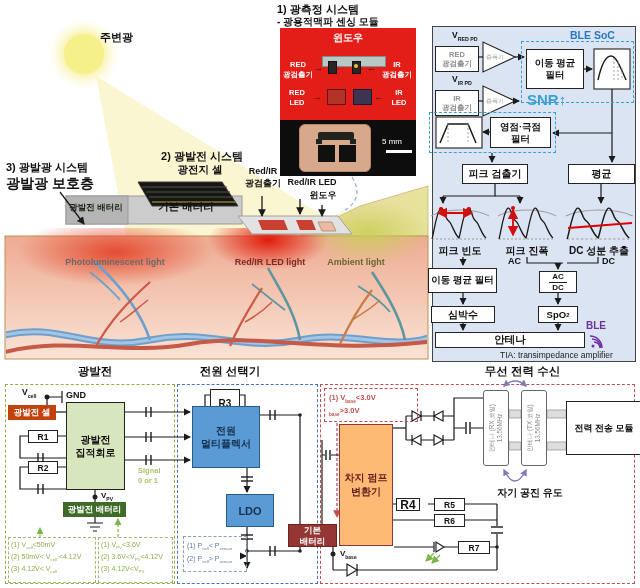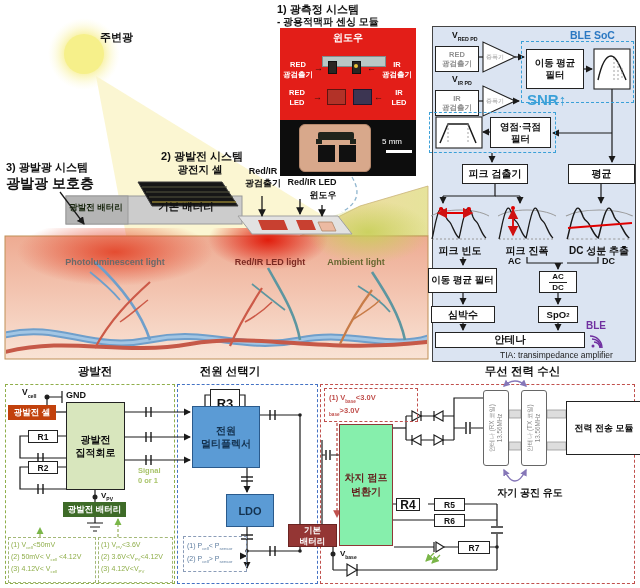--- a/index.html
+++ b/index.html
@@ -445,36 +445,36 @@
     <div class="cline"><span>(1) V</span><sub>cell</sub><span>&lt;50mV</span></div>
     <div class="cline"><span>(2) 50mV&lt; V</span><sub>cell</sub><span> &lt;4.12V</span></div>
     <div class="cline"><span>(3) 4.12V&lt; V</span><sub>cell</sub><span></span></div>
   </div>
   <div class="abs z2 dash" style="left:98px;top:537px;width:75px;height:46px;border:1.2px dashed #a3b877;padding:2px 2px;color:#8fae4a;font-size:7px;line-height:1.55">
     <div class="cline"><span>(1) V</span><sub>PV</sub><span>&lt;3.6V</span></div>
     <div class="cline"><span>(2) 3.6V&lt;V</span><sub>PV</sub><span>&lt;4.12V</span></div>
     <div class="cline"><span>(3) 4.12V&lt;V</span><sub>PV</sub><span></span></div>
   </div>
 
-  <div class="abs z2 bx ctr b" style="left:210px;top:389px;width:30px;height:28px;font-size:13px">R3</div>
+  <div class="abs z2 bx ctr b" style="left:210px;top:389px;width:30px;height:28px;font-size:10px">R3</div>
   <div class="abs z2 col b" style="left:192px;top:406px;width:68px;height:62px;background:#5b9bd5;border:1.2px solid #2a5a8c;color:#14324f;font-size:10px;line-height:1.35">
     <span>전원</span>
       <span>멀티플렉서</span>
   </div>
   <div class="abs z2 ctr b" style="left:226px;top:494px;width:48px;height:33px;background:#5b9bd5;border:1.2px solid #2a5a8c;color:#14324f;font-size:11px">LDO</div>
   <div class="abs z2 dash" style="left:183px;top:536px;width:64px;height:36px;border:1.2px dashed #8a9cb8;padding:3px 3px;color:#5f7ea0;font-size:7px;line-height:1.7">
     <div class="cline"><span>(1) P</span><sub>cell</sub><span>&lt; P</span><sub>sensor</sub></div>
     <div class="cline"><span>(2) P</span><sub>cell</sub><span>&gt; P</span><sub>sensor</sub></div>
   </div>
 
   <div class="abs z2 dash" style="left:324px;top:388px;width:94px;height:34px;border:1.2px dashed #c0504d;padding:3px 4px;color:#c0504d;font-size:7.5px;line-height:1.6;font-weight:bold">
     <div class="cline"><span>(1) V</span><sub>base</sub><span>&lt;3.0V</span></div>
     <div class="cline"><span></span><sub>base</sub><span>&gt;3.0V</span></div>
   </div>
-  <div class="abs z2 col b" style="left:339px;top:424px;width:54px;height:122px;background:#86efac;border:1.4px solid #8f3836;color:#641f1d;font-size:10px;line-height:1.4">
+  <div class="abs z2 col b" style="left:339px;top:424px;width:54px;height:122px;background:#fdba74;border:1.4px solid #8f3836;color:#641f1d;font-size:10px;line-height:1.4">
     <span>차지 펌프</span>
       <span>변환기</span>
   </div>
   <div class="abs z2 col b" style="left:288px;top:524px;width:49px;height:23px;background:#943634;border:1px solid #6b2422;color:#fff;font-size:8.5px;line-height:1.25">
     <span>기본</span>
       <span>배터리</span>
   </div>
   <div class="abs z2 b cline" style="left:340px;top:549px;font-size:8px"><span>V</span><sub>base</sub></div>
   <div class="abs z2 bx ctr b" style="left:396px;top:498px;width:24px;height:13px;font-size:12px">R4</div>
   <div class="abs z2 bx ctr b" style="left:434px;top:498px;width:31px;height:13px;font-size:8.5px">R5</div>

